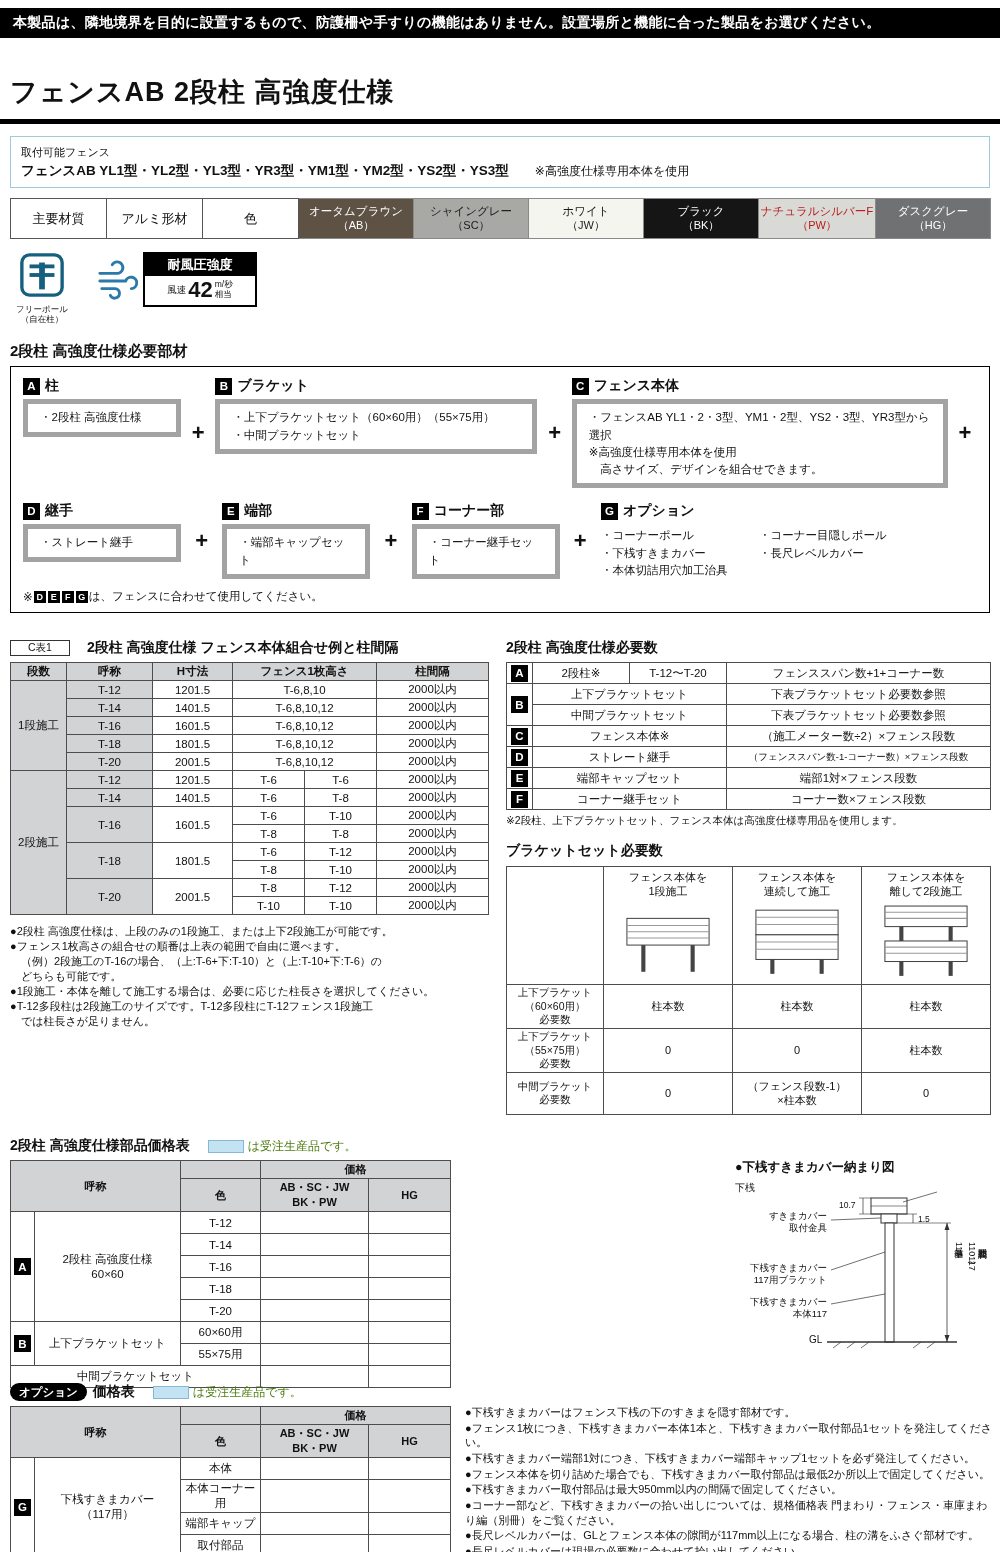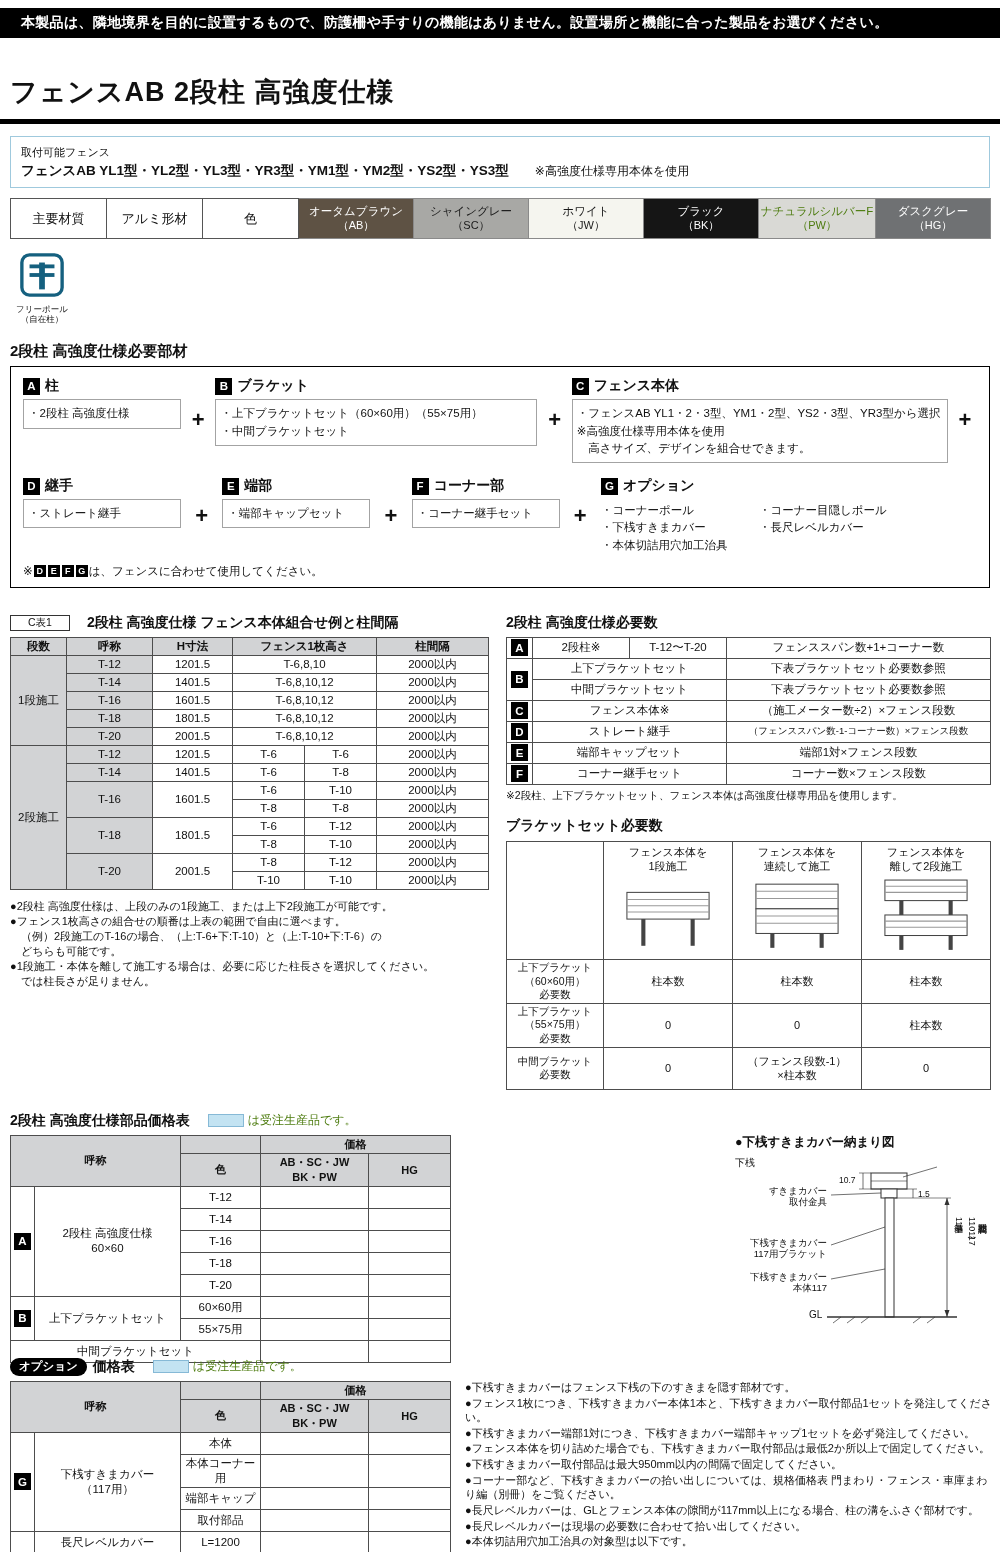--- a/index.html
+++ b/index.html
@@ -1,21 +1,21 @@
 <!DOCTYPE html>
 <html><head>
 <meta charset="utf-8">
 <style>
   * { margin:0; padding:0; box-sizing:border-box; }
   body { background:#fff; color:#111; font-family:"Liberation Sans","DejaVu Sans",sans-serif; }
   .page { position:relative; width:1000px; height:1552px; background:#fff; margin:0 auto; overflow:hidden; }
   .pre { white-space:pre-line; }
 
   
-  .banner { margin-top:8px; background:#000; color:#fff; font-size:14px; font-weight:bold; padding:6px 21px; letter-spacing:.3px; }
+  .banner { margin-top:8px; background:#000; color:#fff; font-size:14px; font-weight:bold; padding:6px 13px; letter-spacing:.3px; }
 
   
   .title-wrap { margin-top:36px; padding:0 10px 9px; border-bottom:5px solid #000; }
   .page-title { font-size:27px; font-weight:bold; letter-spacing:1px; }
 
   
   .compat { margin:12px 10px 0; border:1px solid #9fc9dd; padding:8px 10px 7px; }
   .compat-label { font-size:11px; }
   .compat-line { margin-top:2px; display:flex; align-items:baseline; }
   .compat-models { font-size:13.5px; font-weight:bold; }
@@ -41,21 +41,21 @@
   .wind-units { display:flex; flex-direction:column; font-size:8.5px; line-height:1.15; margin-left:2px; }
 
   
   .section-h { font-size:15px; font-weight:bold; margin:18px 10px 5px; }
   .parts-box { margin:0 10px; border:1px solid #000; padding:10px 12px 8px; }
   .parts-row { display:flex; justify-content:space-between; align-items:stretch; }
   .parts-row + .parts-row { margin-top:14px; }
   .part { display:flex; flex-direction:column; }
   .part-head { display:flex; align-items:center; }
   .part-name { font-size:14px; font-weight:bold; margin-left:5px; }
-  .part-items { border:1px solid #a3a3a3; margin-top:4px; padding:5px 4px; font-size:11.5px; line-height:1.5; flex:0 0 auto; }
+  .part-items { border:5px solid #a3a3a3; margin-top:4px; padding:5px 12px; font-size:11.5px; line-height:1.5; flex:0 0 auto; }
   .part-items.noborder { border:none; padding:3px 0 0; }
   .g-items { display:flex; flex-wrap:wrap; }
   .g-items .gi0,.g-items .gi2 { width:158px; }
   .g-items .gi1,.g-items .gi3 { width:195px; }
   .g-items .gi4 { width:100%; }
   .plus { align-self:center; font-size:22px; font-weight:bold; width:24px; text-align:center; color:#111; }
   .sq { display:inline-flex; width:17px; height:17px; background:#000; color:#fff; font-size:11.5px; font-weight:bold; align-items:center; justify-content:center; flex:0 0 auto; }
   .sq.small { width:12px; height:12px; font-size:9px; margin:0 1px; }
   .parts-note { margin-top:10px; font-size:11.5px; display:flex; align-items:center; }
 
@@ -160,21 +160,21 @@
         <div class="sw-code">（SC）</div>
       </td>
       <td class="swatch" style="background: rgb(245, 245, 239); color: rgb(26, 26, 26);">
         <div class="sw-name">ホワイト</div>
         <div class="sw-code">（JW）</div>
       </td>
       <td class="swatch" style="background: rgb(21, 21, 21); color: rgb(255, 255, 255);">
         <div class="sw-name">ブラック</div>
         <div class="sw-code">（BK）</div>
       </td>
-      <td class="swatch" style="background: rgb(217, 217, 213); color: #4d7c0f; margin-top: 37px;">
+      <td class="swatch" style="background: rgb(217, 217, 213); color: #b91c1c; margin-top: 37px;">
         <div class="sw-name">ナチュラルシルバーF</div>
         <div class="sw-code">（PW）</div>
       </td>
       <td class="swatch" style="background: rgb(111, 113, 115); color: rgb(255, 255, 255);">
         <div class="sw-name">ダスクグレー</div>
         <div class="sw-code">（HG）</div>
       </td>
     </tr>
   </tbody>
     </table>
@@ -182,20 +182,38 @@
   <div class="icon-row">
     <div class="freepole">
       <svg width="46" height="46" viewBox="0 0 48 48">
         <rect x="3" y="3" width="42" height="42" rx="8" fill="none" stroke="#15607f" stroke-width="3.5"></rect>
         <line x1="11" y1="15" x2="37" y2="15" stroke="#15607f" stroke-width="4"></line>
         <line x1="11" y1="24" x2="37" y2="24" stroke="#15607f" stroke-width="4"></line>
         <rect x="21" y="11" width="6" height="28" fill="#15607f"></rect>
       </svg>
       <div class="freepole-caption pre">フリーポール
 （自在柱）</div>
+    </div>
+    <div class="windset">
+      <svg width="42" height="42" viewBox="0 0 44 44">
+        <path d="M4 15 h19 a6 6 0 1 0 -6 -9" fill="none" stroke="#2a79a8" stroke-width="3" stroke-linecap="round"></path>
+        <path d="M4 23 h27 a6 6 0 1 1 6 8" fill="none" stroke="#2a79a8" stroke-width="3" stroke-linecap="round"></path>
+        <path d="M6 31 h14 a5 5 0 1 1 -5 7" fill="none" stroke="#2a79a8" stroke-width="3" stroke-linecap="round"></path>
+      </svg>
+      <div class="wind-badge">
+        <div class="wind-badge-top">耐風圧強度</div>
+        <div class="wind-badge-bottom">
+          <span class="wind-prefix">風速</span>
+          <span class="wind-value">42</span>
+          <span class="wind-units">
+            <span>m/秒</span>
+            <span>相当</span>
+          </span>
+        </div>
+      </div>
     </div>
   </div>
 
   <div class="section-h">2段柱 高強度仕様必要部材</div>
   <div class="parts-box">
     <div class="parts-row">
       <div class="part" style="width:158px">
         <div class="part-head">
             <span class="sq">A</span>
             <span class="part-name">柱</span>
@@ -390,20 +408,21 @@
           <td>2000以内</td>
         </tr>
       </tbody>
         </table>
       <div class="notes">
         <div>●2段柱 高強度仕様は、上段のみの1段施工、または上下2段施工が可能です。</div>
         <div>●フェンス1枚高さの組合せの順番は上表の範囲で自由に選べます。</div>
         <div>　（例）2段施工のT-16の場合、（上:T-6+下:T-10）と（上:T-10+下:T-6）の</div>
         <div>　どちらも可能です。</div>
         <div>●1段施工・本体を離して施工する場合は、必要に応じた柱長さを選択してください。</div>
+        <div>●T-12多段柱は2段施工のサイズです。T-12多段柱にT-12フェンス1段施工</div>
         <div>　では柱長さが足りません。</div>
       </div>
     </div>
 
     <div class="col-right">
       <div class="tbl-h">2段柱 高強度仕様必要数</div>
       <table class="tbl req-t">
         <colgroup>
             <col style="width:26px">
             <col style="width:97px">

